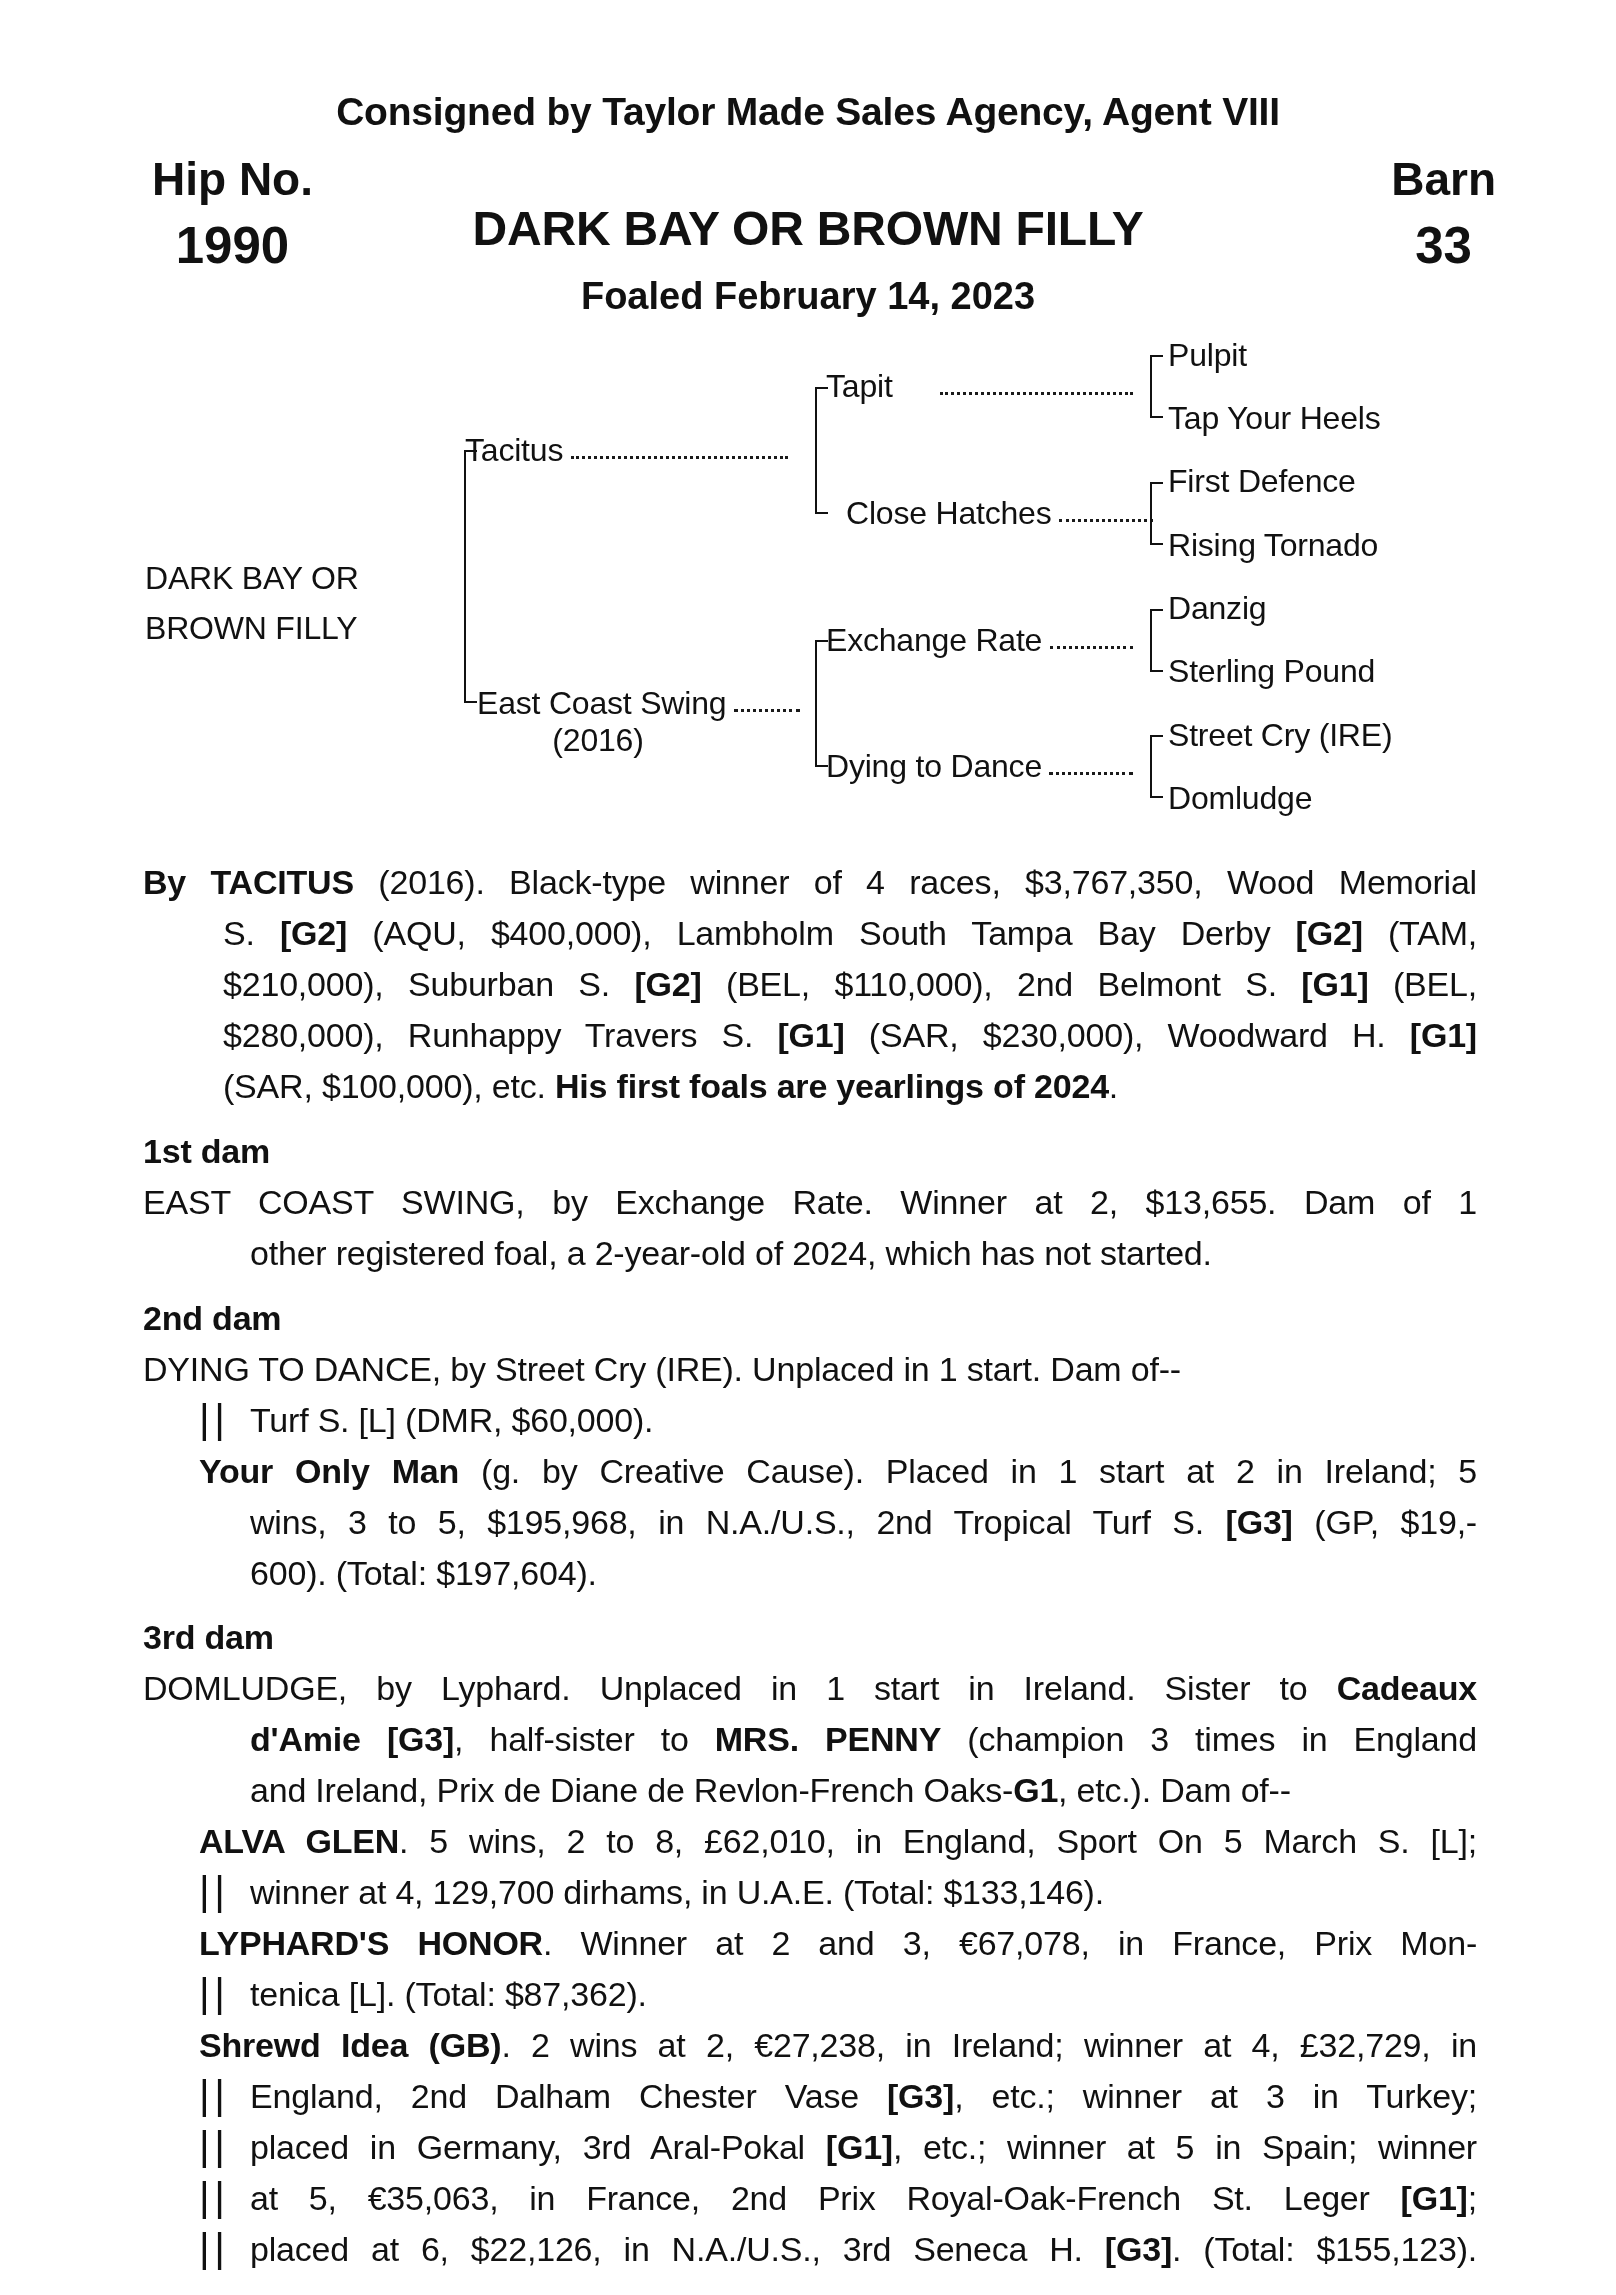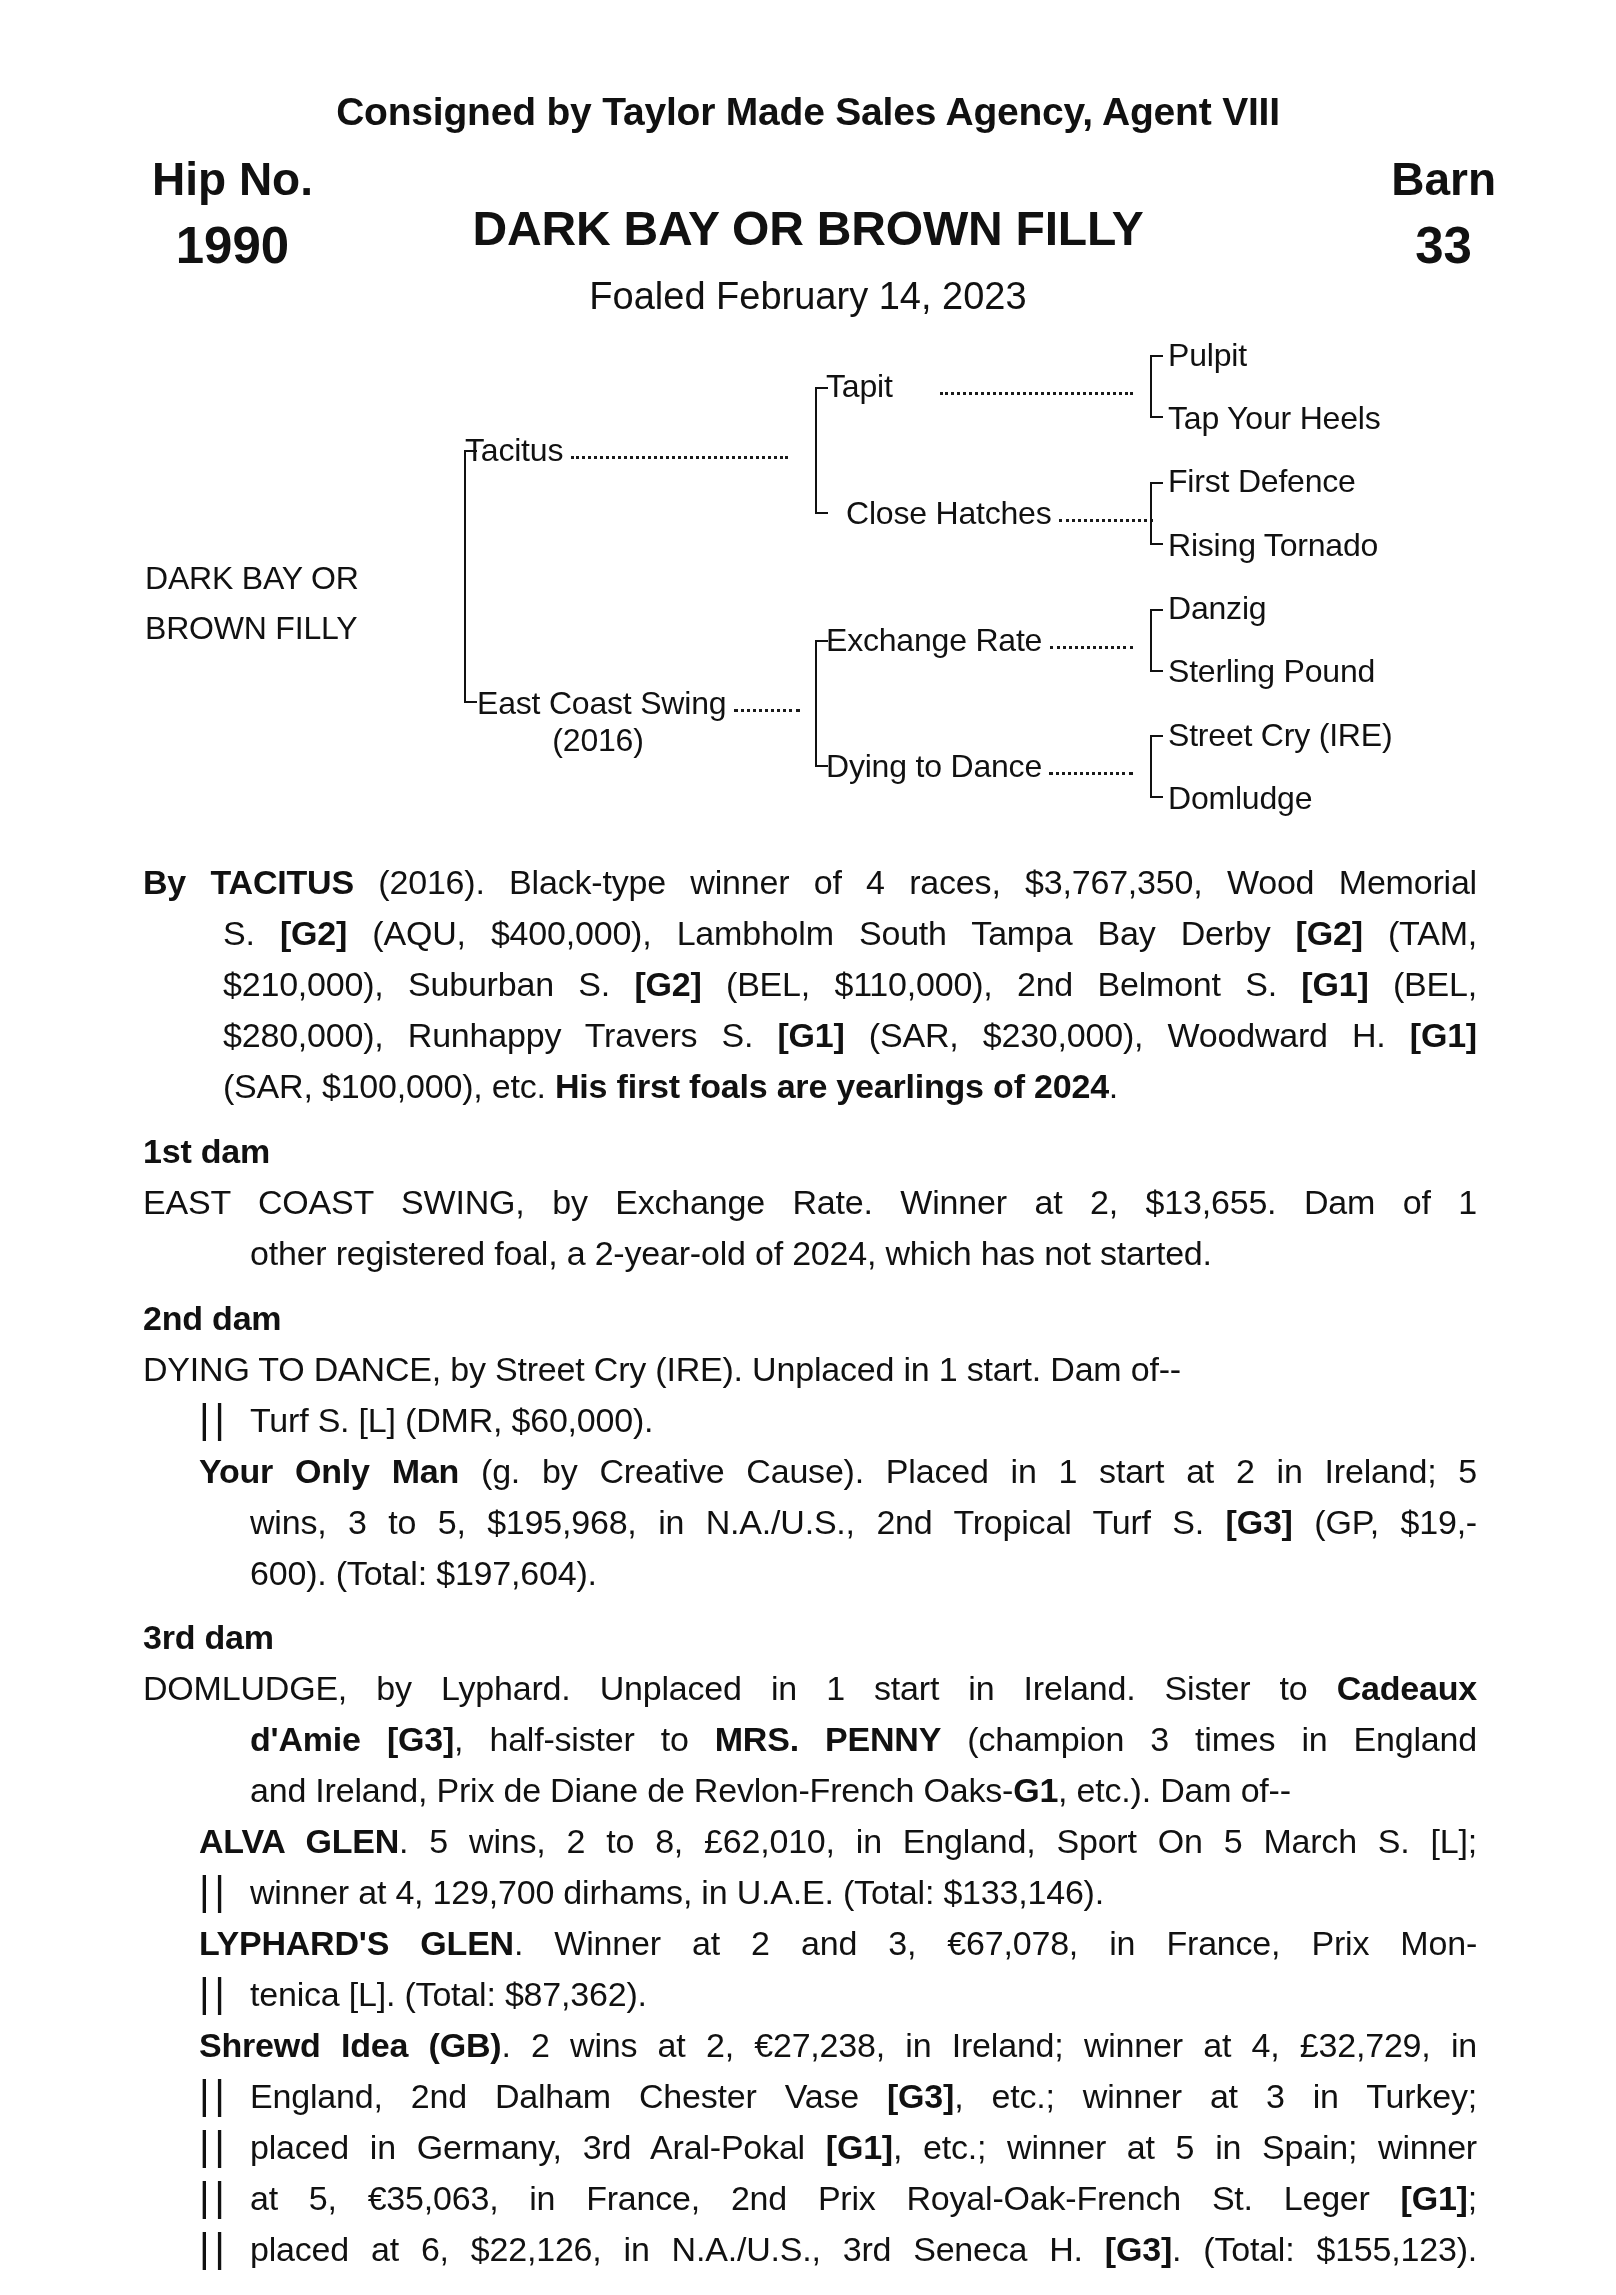--- a/index.html
+++ b/index.html
@@ -9,21 +9,21 @@
   
   .consignor{position:absolute;left:0;top:90px;width:100%;text-align:center;
              font-size:39px;font-weight:bold;letter-spacing:-0.2px;}
   .hipblock{position:absolute;left:152px;top:152px;text-align:center;}
   .barnblock{position:absolute;right:120px;top:152px;text-align:center;}
   .hb-label{font-size:46px;font-weight:bold;line-height:54px;}
   .hb-num{font-size:51px;font-weight:bold;line-height:56px;margin-top:12px;}
   .title{position:absolute;left:0;top:201px;width:100%;text-align:center;
          font-size:48px;font-weight:bold;letter-spacing:-0.2px;}
   .foaled{position:absolute;left:0;top:275px;width:100%;text-align:center;
-          font-size:38px;font-weight:normal;}
+          font-size:38px;font-weight:bold;}
 
   
   .cname{position:absolute;height:41px;line-height:41px;font-size:32px;
          letter-spacing:-0.2px;white-space:nowrap;}
   .crow{position:absolute;height:41px;display:flex;}
   .crow .nm{line-height:41px;font-size:32px;letter-spacing:-0.2px;white-space:nowrap;}
   .crow .lead{flex:1;border-bottom:3.2px dotted #1a1a1a;margin:0 4.6px 12px 7.3px;}
   .bracket{position:absolute;width:13px;box-sizing:border-box;
            border:2.3px solid #111;border-right:none;}
   .sub2016{position:absolute;height:41px;line-height:41px;font-size:32px;
@@ -125,21 +125,21 @@
       <div class="line cont"><span class="bars">||</span><span>Turf S. [L] (DMR, $60,000).</span></div>
       <div class="line entry j"><span class="b">Your Only Man</span><span> (g. by Creative Cause). Placed in 1 start at 2 in Ireland; 5</span></div>
       <div class="line cont j"><span>wins, 3 to 5, $195,968, in N.A./U.S., 2nd Tropical Turf S. </span><span class="b">[G3]</span><span> (GP, $19,-</span></div>
       <div class="line cont"><span>600). (Total: $197,604).</span></div>
       <div class="line  sp"><span class="b">3rd dam</span></div>
       <div class="line  j"><span>DOMLUDGE, by Lyphard. Unplaced in 1 start in Ireland. Sister to </span><span class="b">Cadeaux</span></div>
       <div class="line cont j"><span class="b">d'Amie [G3]</span><span>, half-sister to </span><span class="b">MRS. PENNY</span><span> (champion 3 times in England</span></div>
       <div class="line cont"><span>and Ireland, Prix de Diane de Revlon-French Oaks-</span><span class="b">G1</span><span>, etc.). Dam of--</span></div>
       <div class="line entry j"><span class="b">ALVA GLEN</span><span>. 5 wins, 2 to 8, £62,010, in England, Sport On 5 March S. [L];</span></div>
       <div class="line cont"><span class="bars">||</span><span>winner at 4, 129,700 dirhams, in U.A.E. (Total: $133,146).</span></div>
-      <div class="line entry j"><span class="b">LYPHARD'S GLEN</span><span>. Winner at 2 and 3, €67,078, in France, Prix Mon-</span></div>
+      <div class="line entry j"><span class="b">LYPHARD'S HONOR</span><span>. Winner at 2 and 3, €67,078, in France, Prix Mon-</span></div>
       <div class="line cont"><span class="bars">||</span><span>tenica [L]. (Total: $87,362).</span></div>
       <div class="line entry j"><span class="b">Shrewd Idea (GB)</span><span>. 2 wins at 2, €27,238, in Ireland; winner at 4, £32,729, in</span></div>
       <div class="line cont j"><span class="bars">||</span><span>England, 2nd Dalham Chester Vase </span><span class="b">[G3]</span><span>, etc.; winner at 3 in Turkey;</span></div>
       <div class="line cont j"><span class="bars">||</span><span>placed in Germany, 3rd Aral-Pokal </span><span class="b">[G1]</span><span>, etc.; winner at 5 in Spain; winner</span></div>
       <div class="line cont j"><span class="bars">||</span><span>at 5, €35,063, in France, 2nd Prix Royal-Oak-French St. Leger </span><span class="b">[G1]</span><span>;</span></div>
       <div class="line cont j"><span class="bars">||</span><span>placed at 6, $22,126, in N.A./U.S., 3rd Seneca H. </span><span class="b">[G3]</span><span>. (Total: $155,123).</span></div>
     </div>
 
 </div>
 

